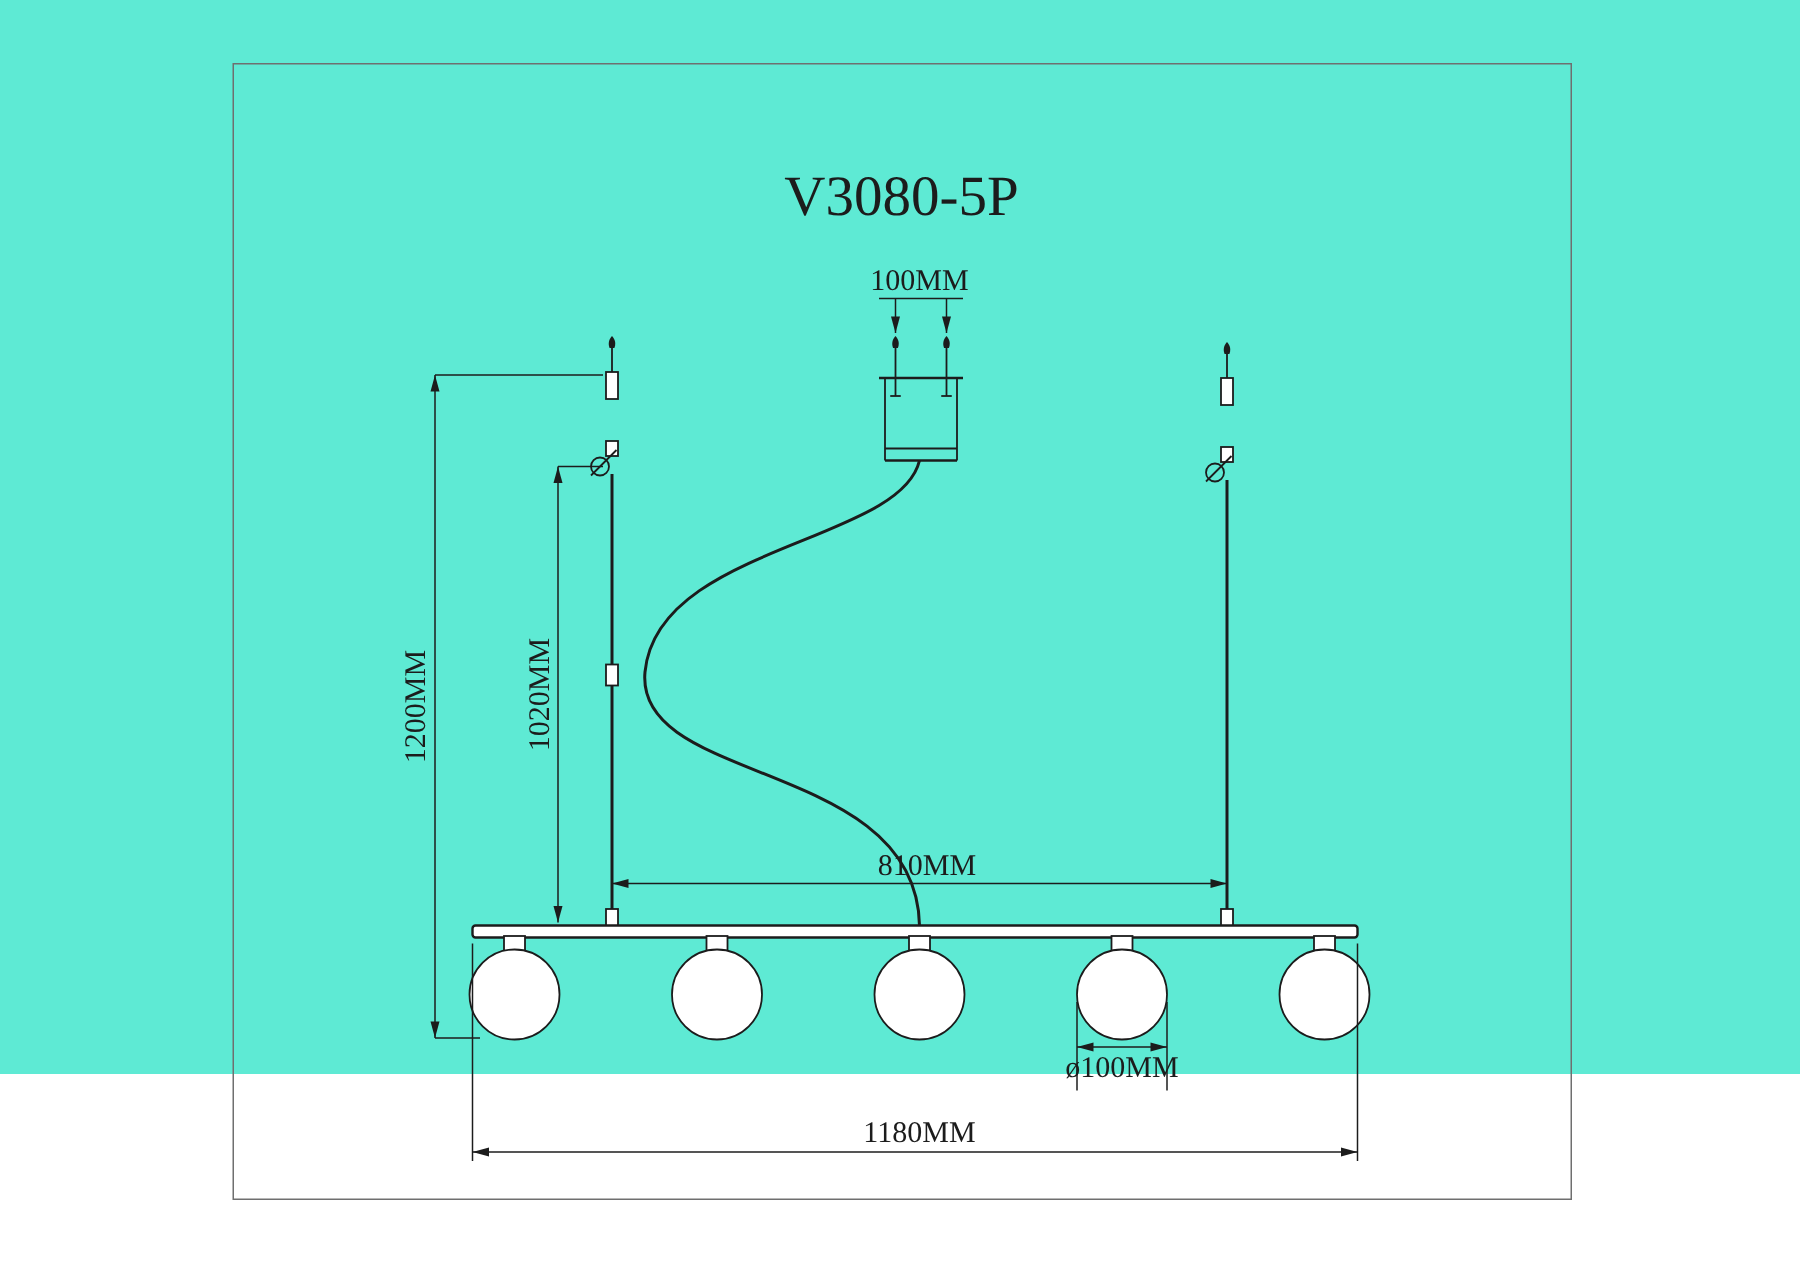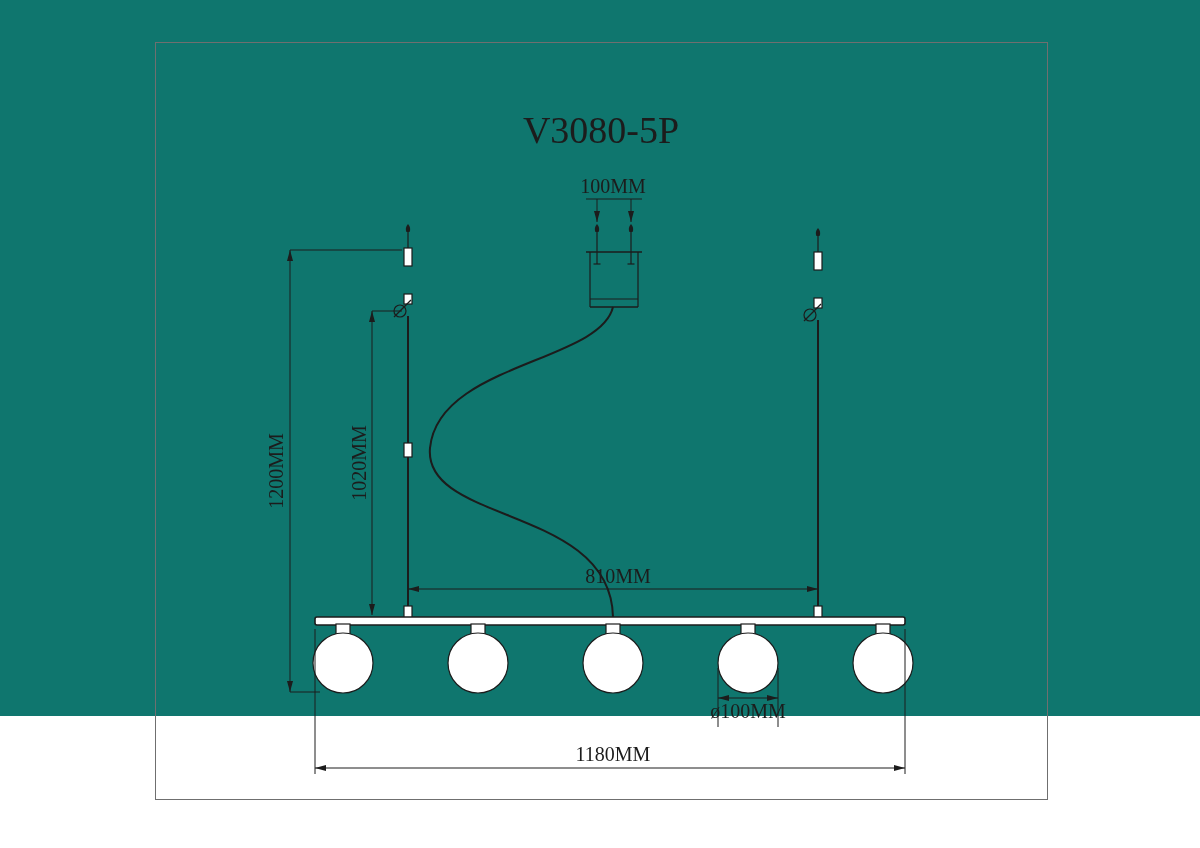--- a/index.html
+++ b/index.html
@@ -7,21 +7,21 @@
     padding: 0;
     background: #ffffff;
     width: 1200px;
     height: 848px;
     font-family: "Liberation Serif", serif;
   }
   .stage {
     position: relative;
     width: 1200px;
     height: 716px;
-    background: #0f766e;
+    background: #5eead4;
   }
   svg { display: block; }
 
   
   .ln   { stroke: #1c1c1c; stroke-width: 1.2; fill: none; stroke-linecap: butt; }
   .med  { stroke-width: 1.6; }
   .thick{ stroke-width: 2; }
   .fillw{ fill: #ffffff; }
   .solid{ fill: #1c1c1c; stroke: none; }
   .dim  { stroke: #1c1c1c; stroke-width: 1; fill: none; }

